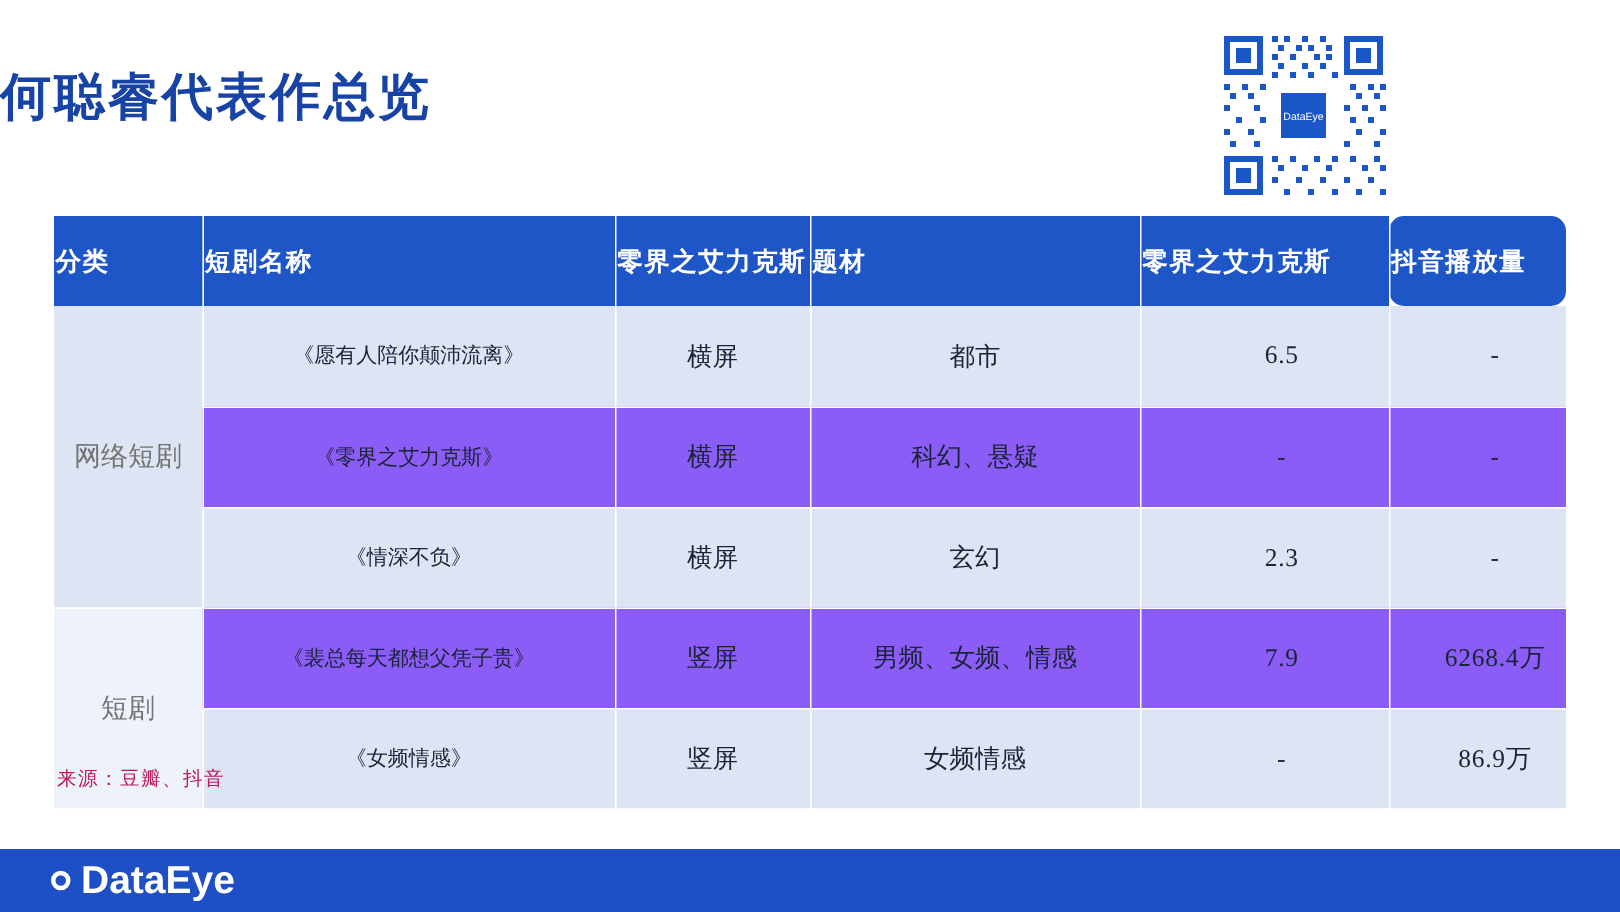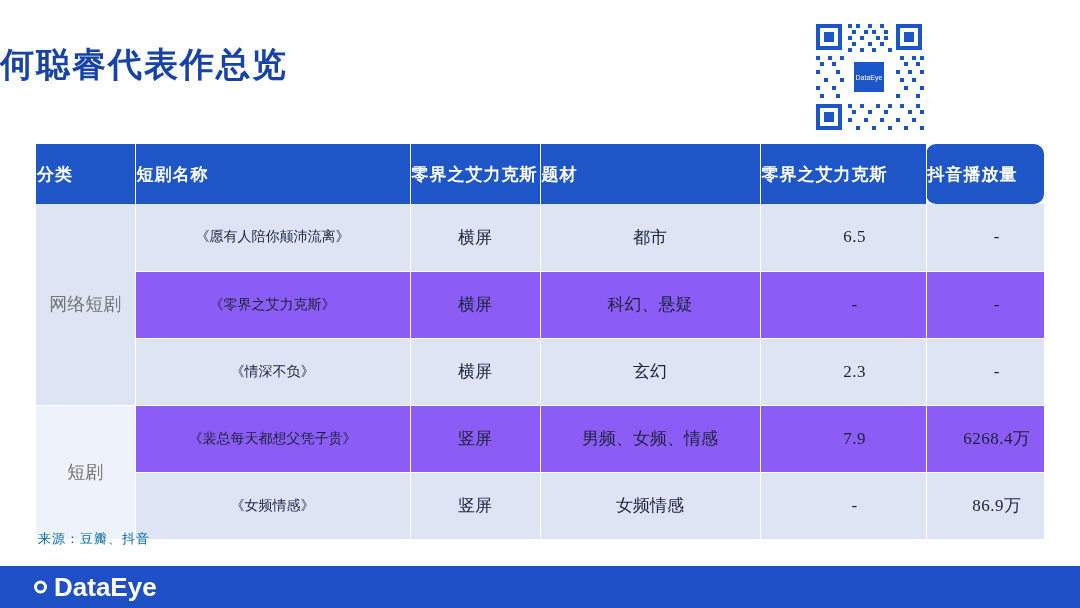--- a/index.html
+++ b/index.html
@@ -111,23 +111,23 @@
   col.c1 { width: 275px; }
   col.c2 { width: 130px; }
   col.c3 { width: 220px; }
   col.c4 { width: 166px; }
   col.c5 { width: 118px; }
 
   
   .source {
     position: absolute;
     left: 38px;
-    top: 530px;
+    top: 510px;
     font-size: 13px;
-    color: #0369a1;
+    color: #be185d;
     letter-spacing: 1px;
     z-index: 2;
   }
 
   
   .footer {
     position: absolute;
     left: 0;
     bottom: 0;
     width: 1080px;

